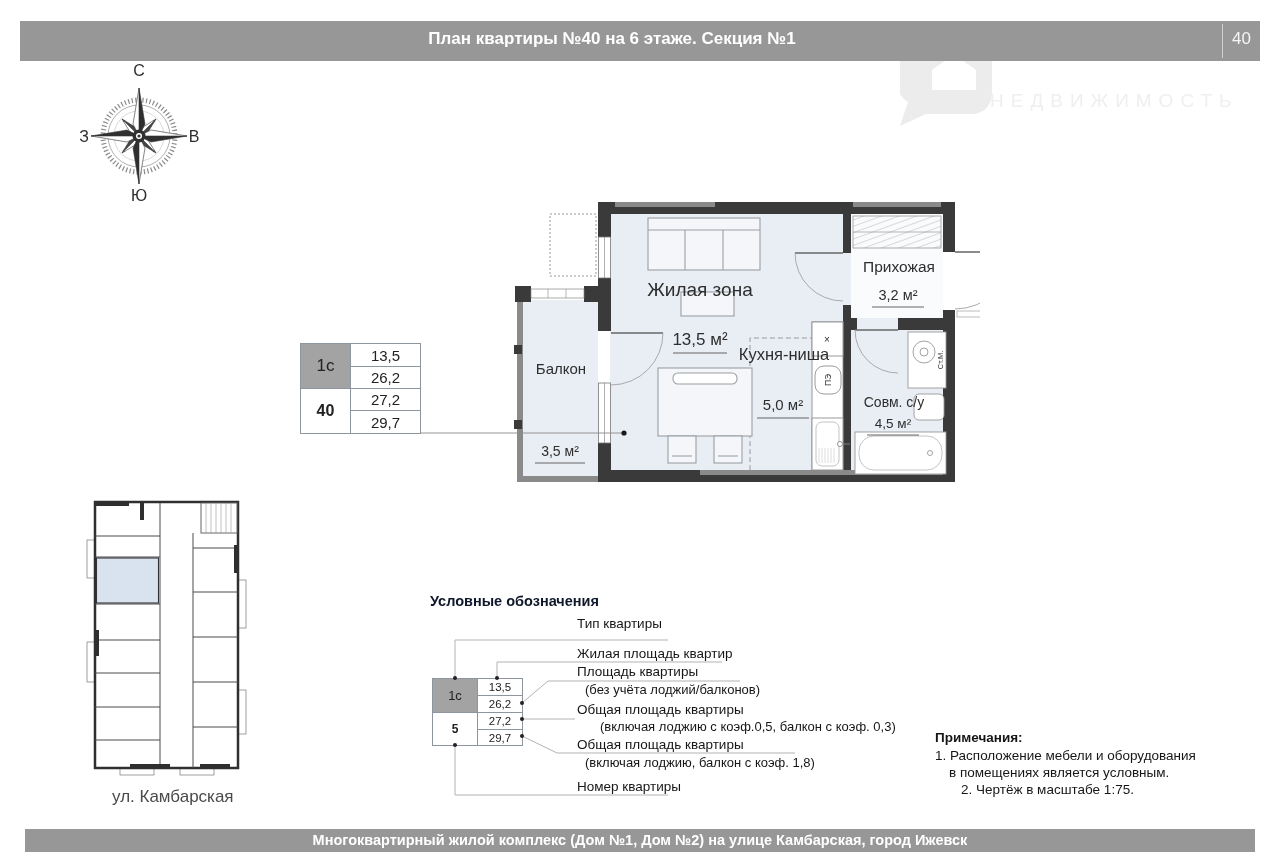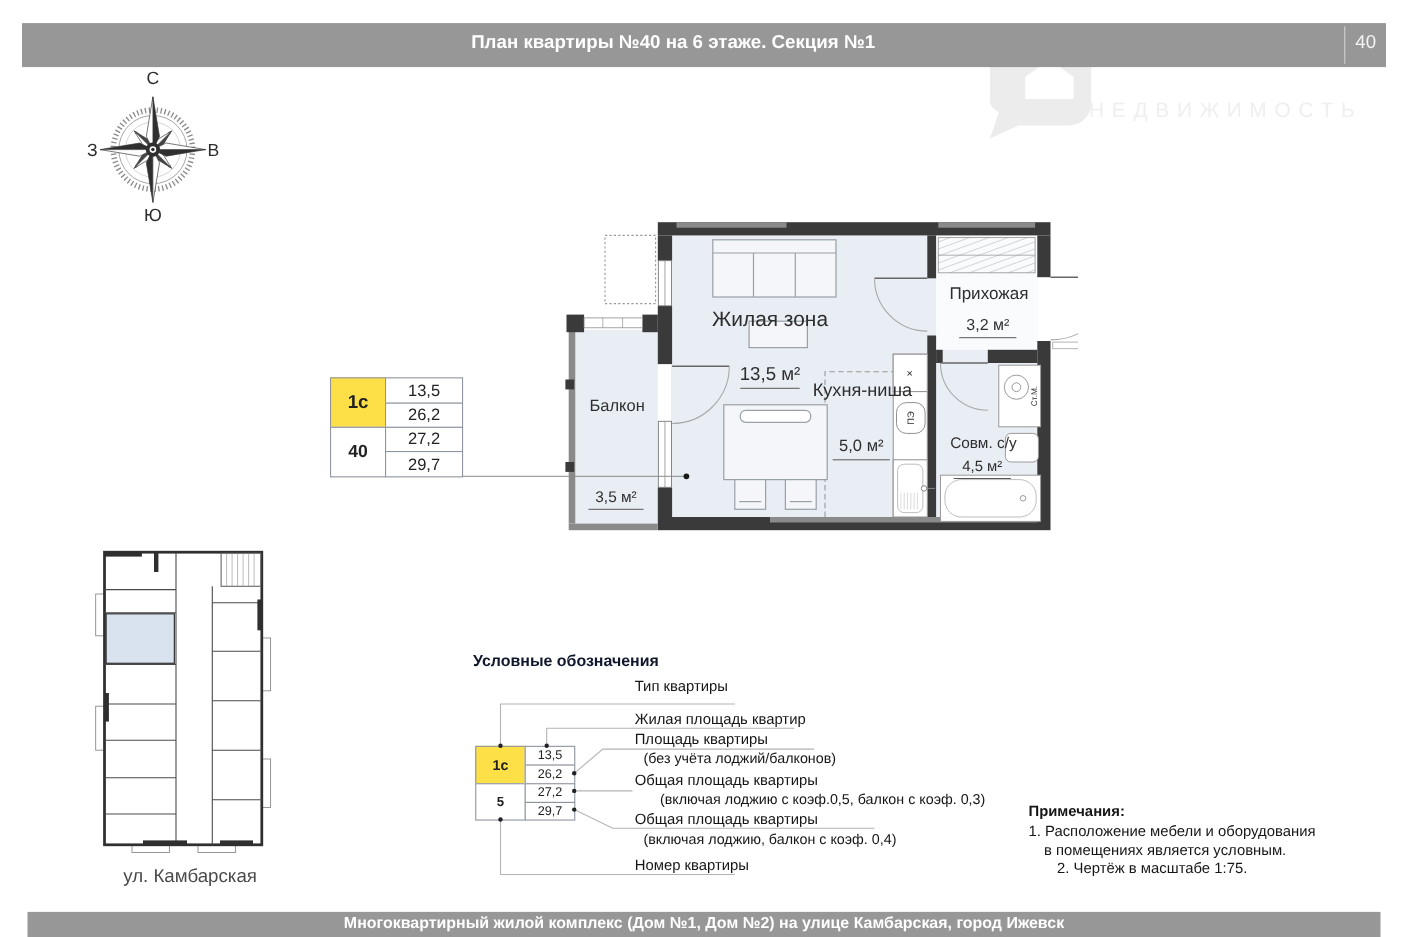--- a/index.html
+++ b/index.html
@@ -22,21 +22,21 @@
   
   .wm{z-index:1}
   .wm-brand{position:absolute;left:108px;top:10px;font-size:47px;font-weight:bold;
             letter-spacing:3px;color:#ececec;white-space:nowrap}
   .wm-tag{position:absolute;left:112px;top:62px;font-size:19px;letter-spacing:7px;
           color:#efefef;white-space:nowrap}
 
   
   .cell{position:absolute;box-sizing:border-box;border:1px solid #8e959e;background:#fff;
         display:flex;align-items:center;justify-content:center}
-  .cell.type{background:#fde047;font-weight:bold}
+  .cell.type{background:#a3a3a3;font-weight:normal}
   .cell.num{font-weight:bold}
 
   
   .lg-label{position:absolute;font-size:13.5px;color:#161616;white-space:nowrap;z-index:5}
   .lg-sub{position:absolute;font-size:13px;color:#161616;white-space:nowrap;z-index:5}
   .lg-head{position:absolute;font-size:14.5px;font-weight:bold;color:#0f172a;white-space:nowrap}
   .note{position:absolute;font-size:13.5px;color:#161616;white-space:nowrap}
   .street{position:absolute;font-size:17px;color:#4a4a4a;text-align:right;white-space:nowrap}
   .lay{z-index:2}
   .ovl{z-index:4;pointer-events:none}
@@ -291,21 +291,21 @@
   <div class="cell" style="left:45px;top:51px;width:46px;height:17px;font-size:11.5px">29,7</div>
 </div>
 
 <div class="lg-label" style="left:577px;top:616px">Тип квартиры</div>
 <div class="lg-label" style="left:577px;top:646px">Жилая площадь квартир</div>
 <div class="lg-label" style="left:577px;top:664px">Площадь квартиры</div>
 <div class="lg-sub" style="left:585px;top:682px">(без учёта лоджий/балконов)</div>
 <div class="lg-label" style="left:577px;top:702px">Общая площадь квартиры</div>
 <div class="lg-sub" style="left:600px;top:719px">(включая лоджию с коэф.0,5, балкон с коэф. 0,3)</div>
 <div class="lg-label" style="left:577px;top:737px">Общая площадь квартиры</div>
-<div class="lg-sub" style="left:585px;top:755px">(включая лоджию, балкон с коэф. 0,4)</div>
+<div class="lg-sub" style="left:585px;top:755px">(включая лоджию, балкон с коэф. 1,8)</div>
 <div class="lg-label" style="left:577px;top:779px">Номер квартиры</div>
 
 <div class="note" style="left:935px;top:730px;font-weight:bold">Примечания:</div>
 <div class="note" style="left:935px;top:748px">1. Расположение мебели и оборудования</div>
 <div class="note" style="left:949px;top:765px">в помещениях является условным.</div>
 <div class="note" style="left:961px;top:782px">2. Чертёж в масштабе 1:75.</div>
 
 <svg class="abs ovl" style="left:0;top:0" width="1280" height="852" viewBox="0 0 1280 852">
   <line x1="420" y1="433" x2="622" y2="433" stroke="#8a8a8a" stroke-width="0.9"></line>
   <circle cx="624" cy="433" r="2.6" fill="#1a1a1a"></circle>

